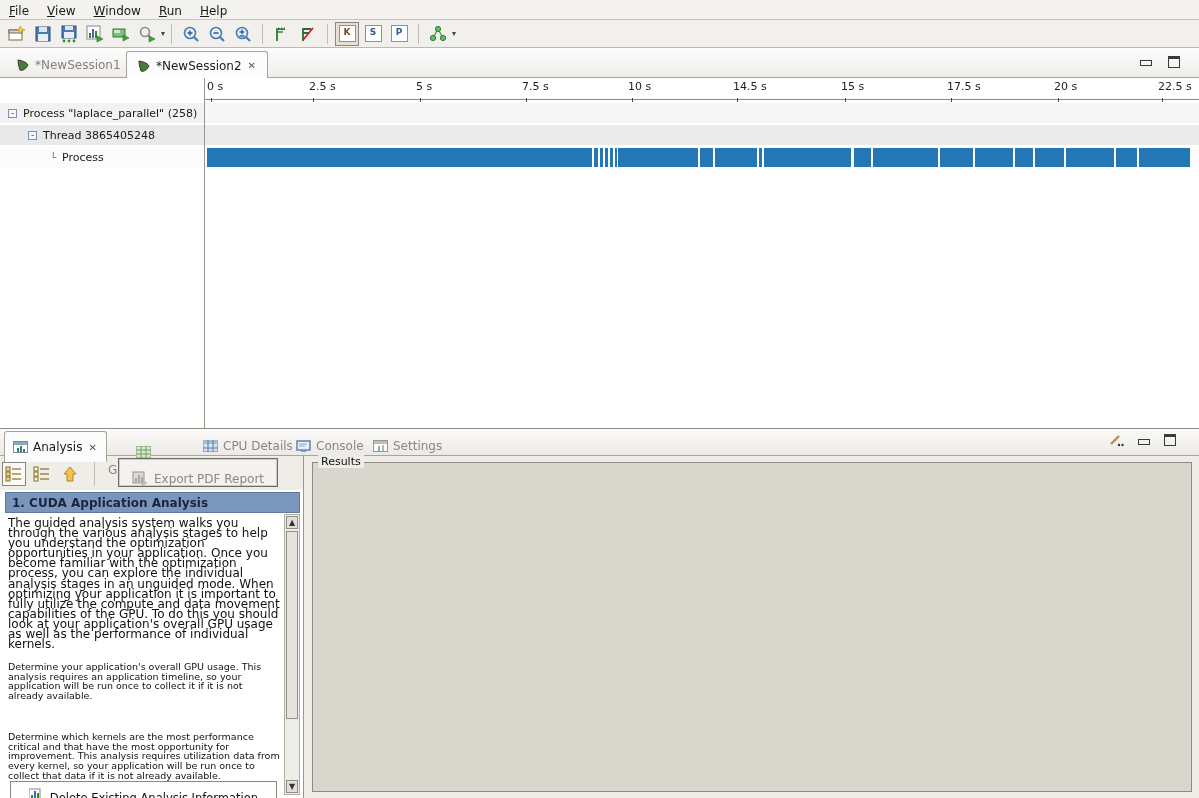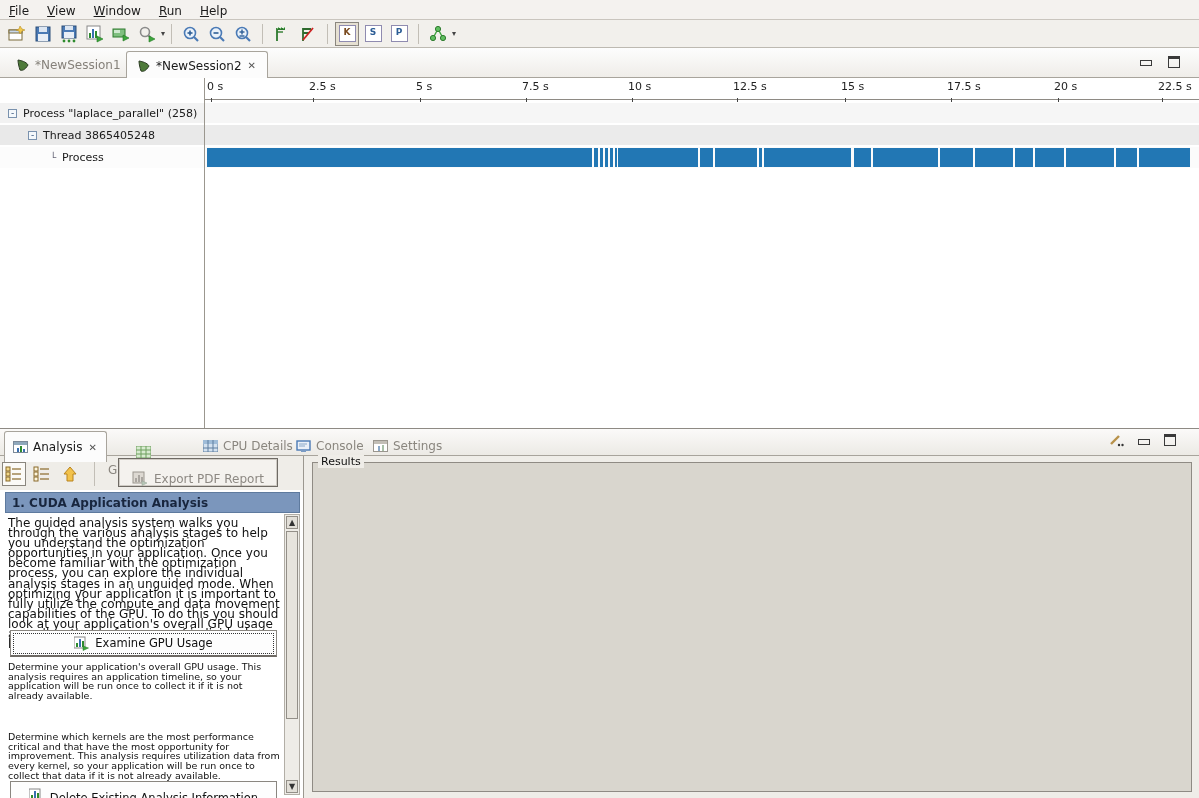--- a/index.html
+++ b/index.html
@@ -237,21 +237,21 @@
 <div id="timeline">
 
   <div id="ruler">
     <div>
 
     <span class="ruler-label" style="left: 2px;"><span>0 s</span><i class="tick"></i></span>
         <span class="ruler-label" style="left: 104px;"><span>2.5 s</span><i class="tick"></i></span>
         <span class="ruler-label" style="left: 211px;"><span>5 s</span><i class="tick"></i></span>
         <span class="ruler-label" style="left: 317px;"><span>7.5 s</span><i class="tick"></i></span>
         <span class="ruler-label" style="left: 423px;"><span>10 s</span><i class="tick"></i></span>
-        <span class="ruler-label" style="left: 528px;"><span>12.5 s</span><i class="tick"></i></span>
+        <span class="ruler-label" style="left: 528px;"><span>14.5 s</span><i class="tick"></i></span>
         <span class="ruler-label" style="left: 636px;"><span>15 s</span><i class="tick"></i></span>
         <span class="ruler-label" style="left: 742px;"><span>17.5 s</span><i class="tick"></i></span>
         <span class="ruler-label" style="left: 849px;"><span>20 s</span><i class="tick"></i></span>
         <span class="ruler-label" style="left: 953px;"><span>22.5 s</span><i class="tick"></i></span>
       </div>
   </div>
 
   <div class="tl-row" style="top:25px;height:20px;background:#F6F6F6;"></div>
   <div class="tl-row" style="top:47px;height:20px;background:#EBEBEB;"></div>
   <div class="tl-row" style="top:69px;height:21px;background:#FBFBFB;">
@@ -412,30 +412,20 @@
 
   <div id="stage-area"></div>
   <div id="apane-border"></div>
 
   <div id="stage-header">
     <span>1. CUDA Application Analysis</span>
   </div>
 
   <div id="stage-intro">The guided analysis system walks you through the various analysis stages to help you understand the optimization opportunities in your application. Once you become familiar with the optimization process, you can explore the individual analysis stages in an unguided mode. When optimizing your application it is important to fully utilize the compute and data movement capabilities of the GPU. To do this you should look at your application's overall GPU usage as well as the performance of individual kernels.</div>
 
-  <div class="abutton focused" style="top:201px;">
-    <svg width="15" height="15">
-        <rect x="0" y="1" width="11" height="11" fill="#fff" stroke="#888"></rect>
-        <rect x="2" y="7" width="2" height="4" fill="#2E8B2E"></rect>
-        <rect x="5" y="3" width="2" height="8" fill="#3A6FB0"></rect>
-        <rect x="8" y="5" width="2" height="6" fill="#2E8B2E"></rect>
-        <path d="M9 10 L14.5 12 L9 14.5 Z" fill="#3DA53D" stroke="#1E7A1E" stroke-width="0.5"></path>
-      </svg>
-    <span>Examine GPU Usage</span>
-  </div>
   <div class="adesc" style="top:233px;">Determine your application's overall GPU usage. This analysis requires an application timeline, so your application will be run once to collect it if it is not already available.</div>
 
   <div class="adesc" style="top:303px;">Determine which kernels are the most performance critical and that have the most opportunity for improvement. This analysis requires utilization data from every kernel, so your application will be run once to collect that data if it is not already available.</div>
 
   <div class="abutton" style="top:352px;height:18px;border-bottom:none;overflow:hidden;align-items:flex-end;padding-bottom:0;">
     <svg width="15" height="15" style="margin-bottom:-4px;">
         <rect x="0" y="1" width="11" height="11" fill="#fff" stroke="#888"></rect>
         <rect x="2" y="7" width="2" height="4" fill="#2E8B2E"></rect>
         <rect x="5" y="3" width="2" height="8" fill="#3A6FB0"></rect>
         <rect x="8" y="5" width="2" height="6" fill="#2E8B2E"></rect>

